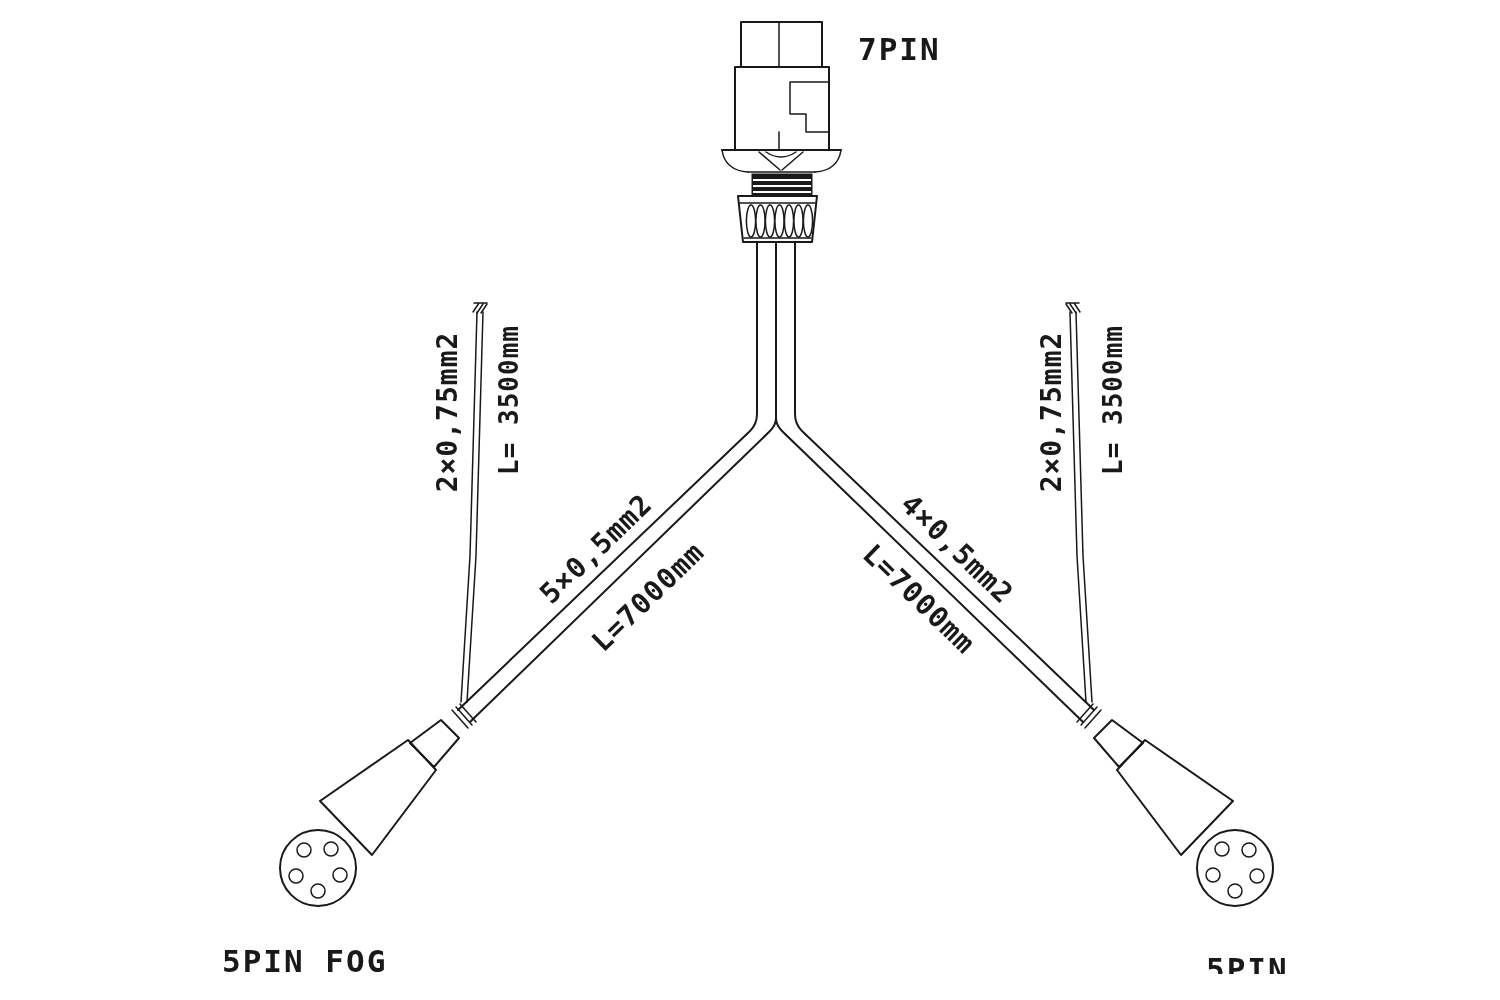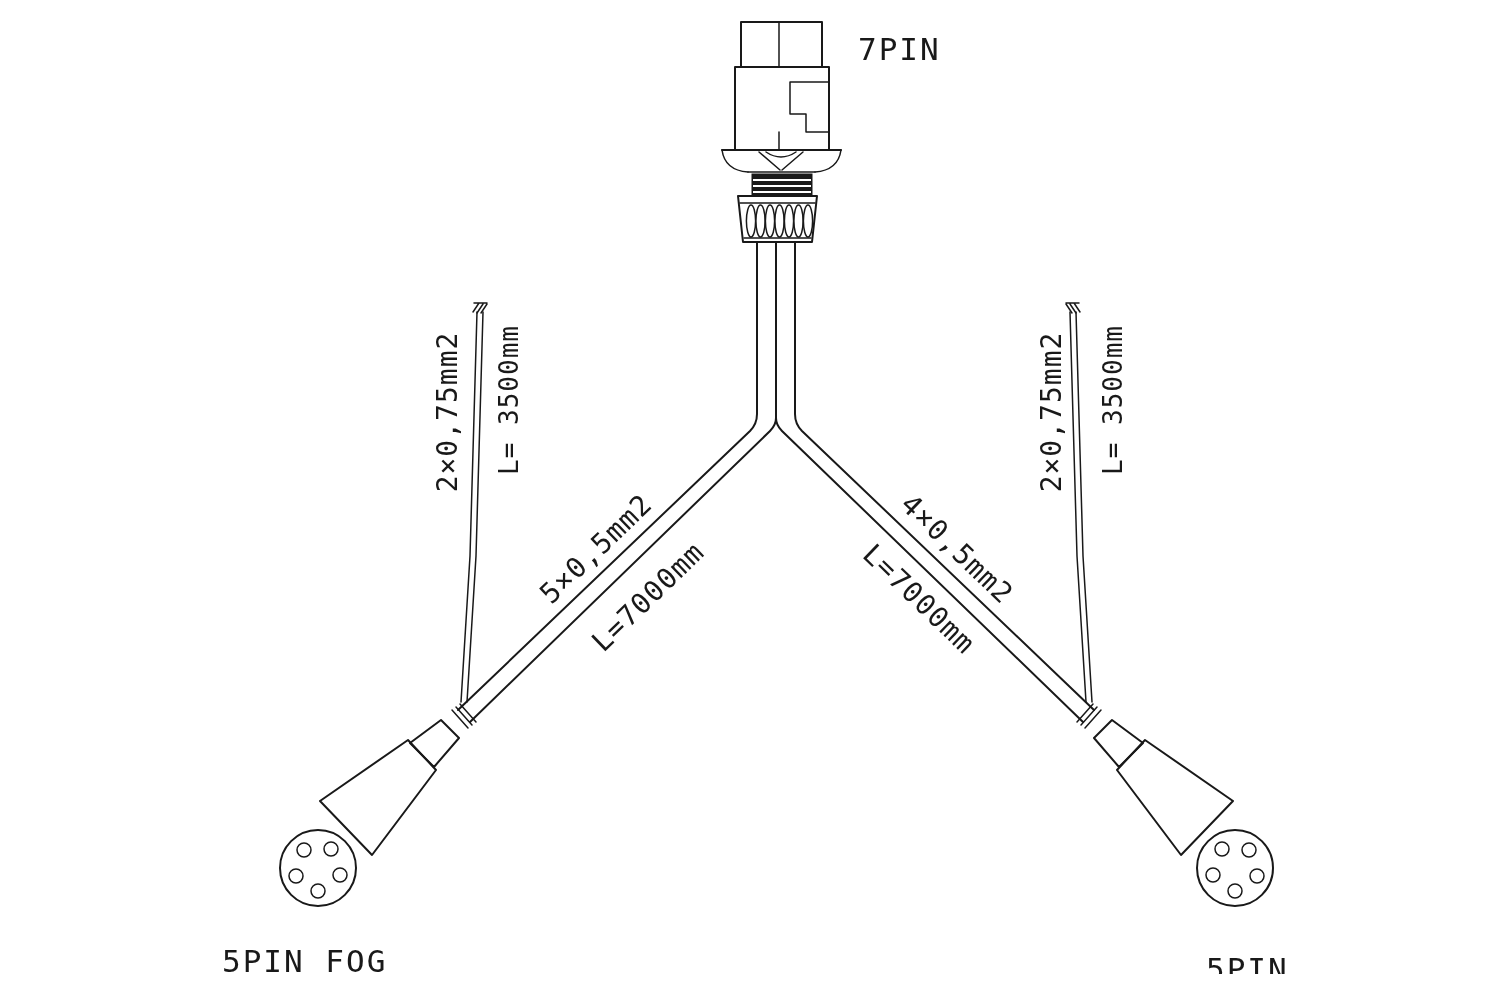--- a/index.html
+++ b/index.html
@@ -1,16 +1,16 @@
 <!DOCTYPE html>
 <html><head>
 <meta charset="utf-8">
 <style>
   html,body{margin:0;padding:0;background:#ffffff;}
-  .sheet{position:relative;width:1500px;height:974px;background:#ffffff;overflow:hidden;}
+  .sheet{position:relative;width:1500px;height:974px;background:#ffffff;overflow:hidden;font-weight:bold;}
   svg{display:block;}
   .lbl{font-family:"DejaVu Sans Mono","Liberation Mono",monospace;fill:#191919;}
   .lbl-lg{font-size:31px;letter-spacing:2px;}
   .lbl-md{font-size:28px;letter-spacing:1px;}
   .lbl-sm{font-size:26px;letter-spacing:1px;}
   .ln{stroke:#191919;fill:none;stroke-width:2;stroke-linejoin:round;stroke-linecap:round;}
   .ln-thin{stroke:#191919;fill:none;stroke-width:1.5;stroke-linejoin:round;stroke-linecap:round;}
   .dark{fill:#191919;stroke:#191919;stroke-width:1;}
   .white-stripe{stroke:#ffffff;stroke-width:1.8;fill:none;}
   .petal{fill:#ffffff;stroke:#191919;stroke-width:1.5;}

